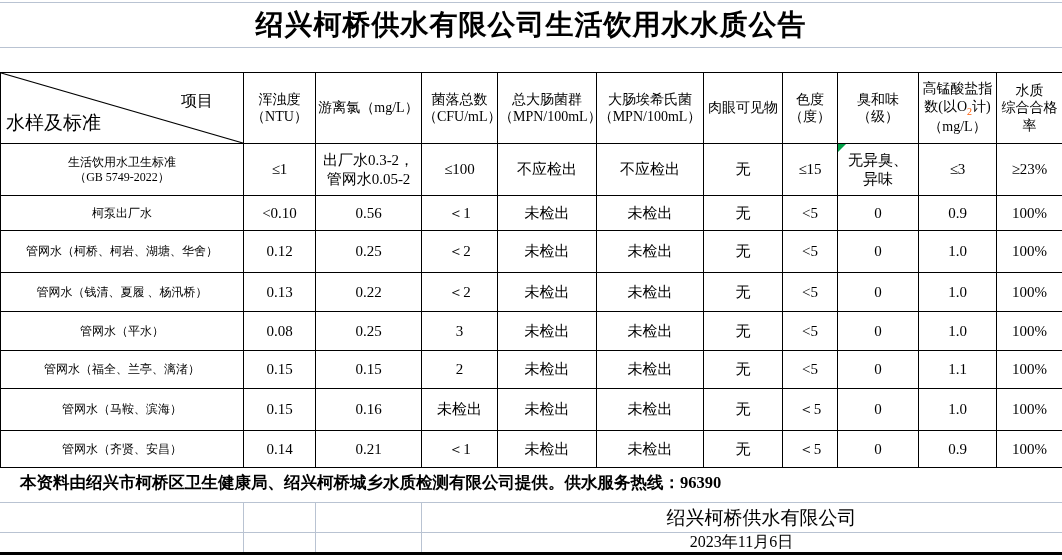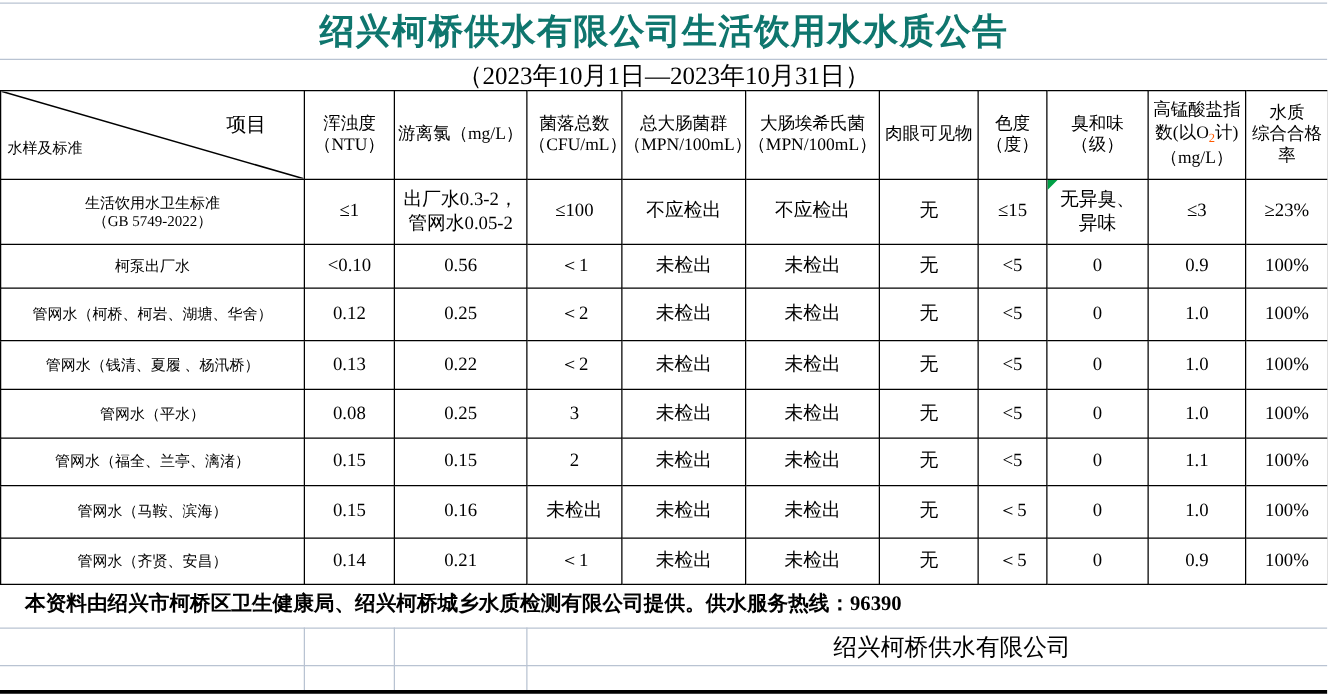--- a/index.html
+++ b/index.html
@@ -14,42 +14,41 @@
             display:flex;align-items:center;justify-content:center;font-size:20px;}
   table.wq{position:absolute;top:72px;left:0;width:1062px;border-collapse:collapse;table-layout:fixed;}
   table.wq th,table.wq td{border:1px solid #000;padding:0 1px;text-align:center;vertical-align:middle;
             white-space:pre-line;position:relative;overflow:hidden;}
   table.wq th{font-weight:normal;font-size:14px;line-height:1.25;}
   table.wq td{font-size:15px;line-height:1.25;}
   table.wq td.row-label{font-size:12px;}
   tr.hdr{height:66px;}
   th.diag{padding:0;}
   th.diag svg{position:absolute;top:0;left:0;width:100%;height:100%;}
-  .corner-bl{position:absolute;left:5px;top:54%;font-size:12px;white-space:nowrap;}
+  .corner-bl{position:absolute;left:5px;top:54%;font-size:19px;white-space:nowrap;}
   .corner-tr{position:absolute;right:30px;top:26%;font-size:16px;white-space:nowrap;}
   sub.red-sub{color:#ff5a00;font-size:10px;}
   .comment-marker{position:absolute;top:0;left:0;width:0;height:0;
       border-top:8px solid #00a046;border-right:8px solid transparent;}
   .note{position:absolute;top:463px;left:0;width:1058px;height:39px;padding-left:20px;
         display:flex;align-items:center;font-size:16.5px;font-weight:bold;}
   .company{position:absolute;top:503px;left:441px;width:641px;height:30px;
         display:flex;align-items:center;justify-content:center;font-size:19px;}
   .pubdate{position:absolute;top:533px;left:421px;width:641px;height:19px;
         display:flex;align-items:center;justify-content:center;font-size:16px;}
   .bottom-border{position:absolute;top:552px;left:0;width:1062px;height:3px;background:#000;}
 </style>
 </head>
 <body>
 
 <div class="page">
 
   <div class="hline" style="top:2px"></div>
-  <div class="title" style="color: #0f766e;">绍兴柯桥供水有限公司生活饮用水水质公告</div>
+  <div class="title" style="color: #000000;">绍兴柯桥供水有限公司生活饮用水水质公告</div>
   <div class="hline" style="top:47px"></div>
-  <div class="subtitle">（2023年10月1日—2023年10月31日）</div>
 
   <table class="wq">
     <colgroup>
       <col style="width:243px">
         <col style="width:72px">
         <col style="width:106px">
       <col style="width:76px">
         <col style="width:99px">
         <col style="width:107px">
       <col style="width:79px">
@@ -190,15 +189,16 @@
       </tbody>
   </table>
 
   <div class="note">本资料由绍兴市柯桥区卫生健康局、绍兴柯桥城乡水质检测有限公司提供。供水服务热线：96390</div>
   <div class="hline" style="top:502px"></div>
   <div class="vline" style="left:243px;top:502px;height:50px"></div>
   <div class="vline" style="left:315px;top:502px;height:50px"></div>
   <div class="vline" style="left:421px;top:502px;height:50px"></div>
   <div class="company">绍兴柯桥供水有限公司</div>
   <div class="hline" style="top:532px"></div>
+  <div class="pubdate">2023年11月6日</div>
   <div class="bottom-border"></div>
 
 </div>
 
 </body></html>

